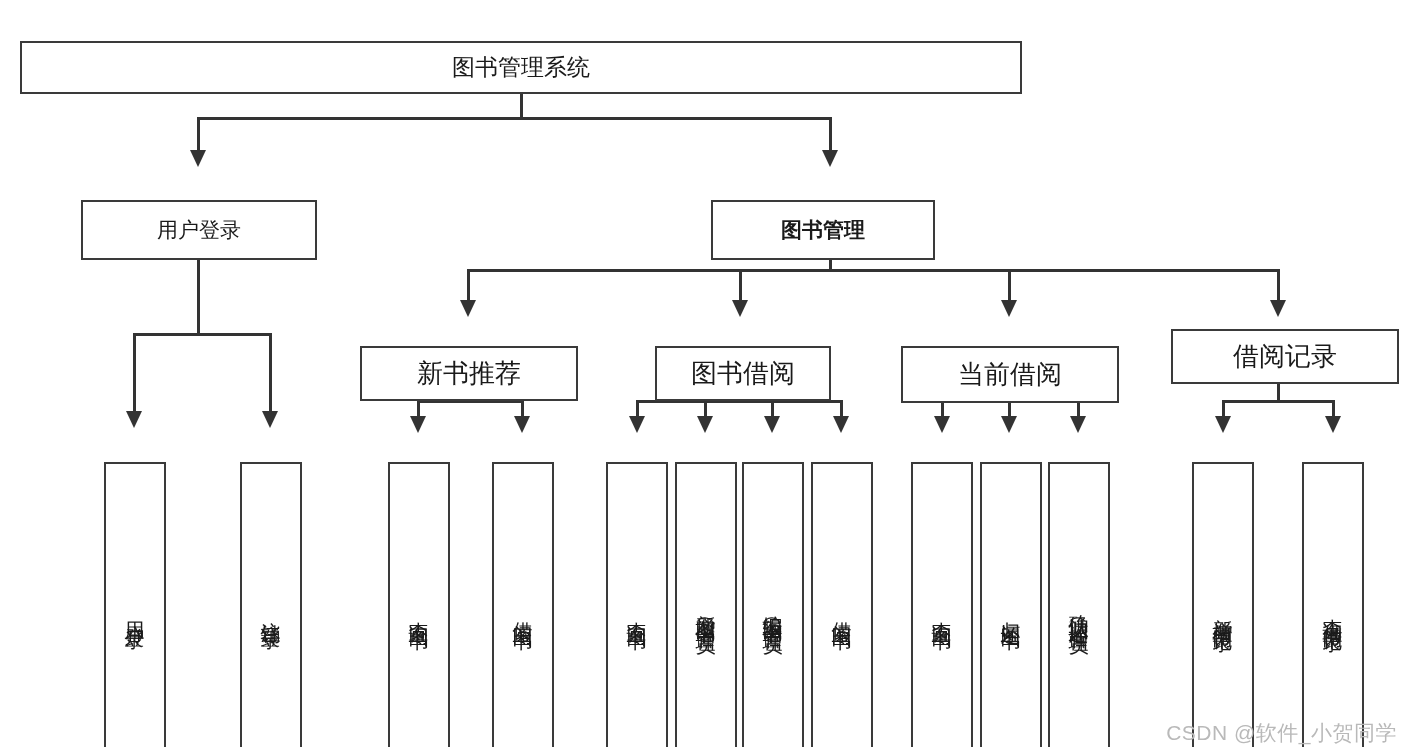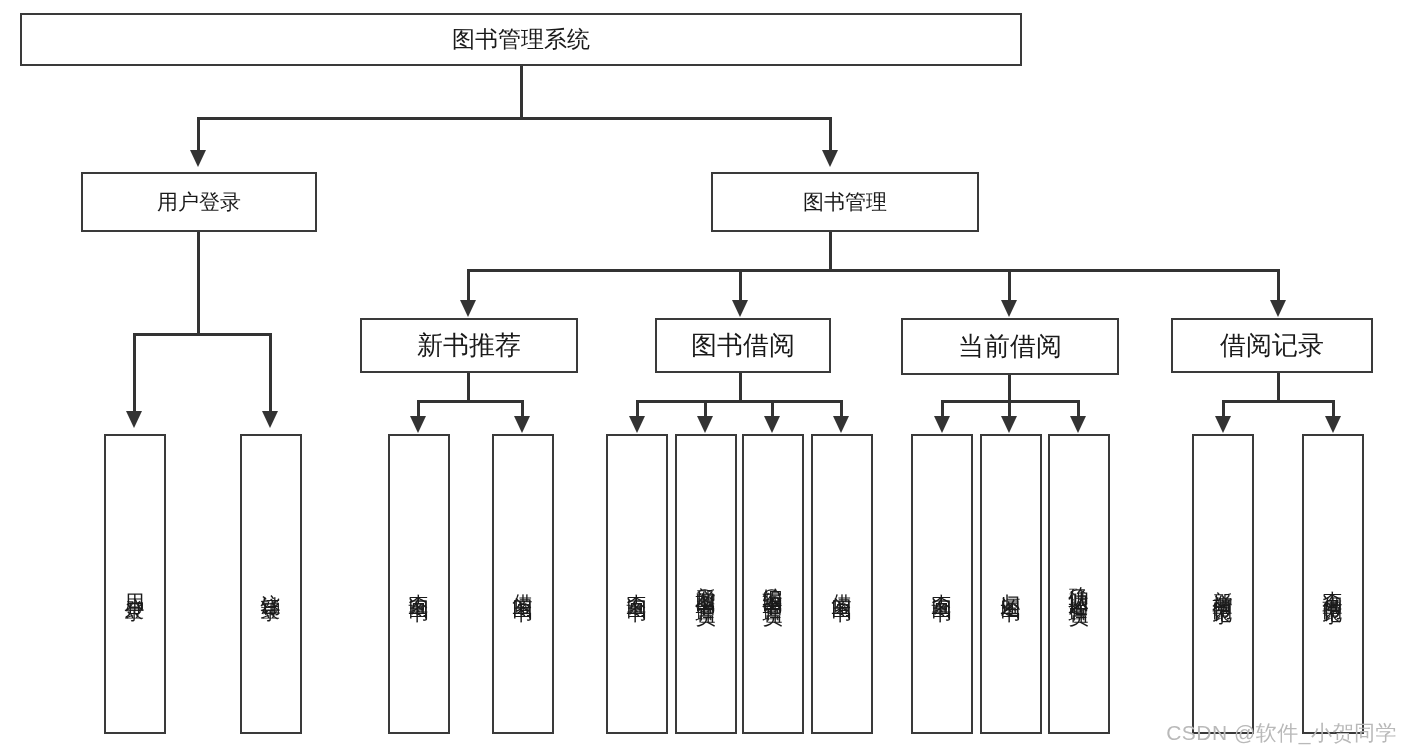--- a/index.html
+++ b/index.html
@@ -23,20 +23,21 @@
     box-sizing: border-box;
     border: 2.5px solid #3a3a3a;
     background: #ffffff;
     color: #1a1a1a;
     display: flex;
     align-items: center;
     justify-content: center;
     text-align: center;
     line-height: 1.12;
     z-index: 3;
+    margin-top: 28px;
   }
   .node.root {
     font-size: 23px;
   }
   .node.lvl1 {
     font-size: 21px;
   }
   .node.lvl2 {
     font-size: 26px;
   }
@@ -106,21 +107,21 @@
 
   <div class="edge vline" style="left:197px; top:117px; width:3px; height:35px;"></div>
   <div class="arrow" style="left:190px; top:150px;"></div>
 
   <div class="edge vline" style="left:829px; top:117px; width:3px; height:35px;"></div>
   <div class="arrow" style="left:822px; top:150px;"></div>
 
   <div class="node lvl1" style="left:81px; top:172px; width:236px; height:60px;">
     <span>用户登录</span>
   </div>
-  <div class="node lvl1" style="left:711px; top:172px; width:268px; height:60px;">
+  <div class="node lvl1" style="left:711px; top:172px; width:224px; height:60px;font-weight:bold;">
     <span>图书管理</span>
   </div>
 
   <div class="edge vline" style="left:197px; top:232px; width:3px; height:104px;"></div>
   <div class="edge hline" style="left:133px; top:333px; width:136px; height:3px;"></div>
   <div class="edge vline" style="left:133px; top:333px; width:3px; height:80px;"></div>
   <div class="arrow" style="left:126px; top:411px;"></div>
   <div class="edge vline" style="left:269px; top:333px; width:3px; height:80px;"></div>
   <div class="arrow" style="left:262px; top:411px;"></div>
 
@@ -137,21 +138,21 @@
 
   <div class="node lvl2" style="left:360px; top:318px; width:218px; height:55px;">
     <span>新书推荐</span>
   </div>
   <div class="node lvl2" style="left:655px; top:318px; width:176px; height:55px;">
     <span>图书借阅</span>
   </div>
   <div class="node lvl2" style="left:901px; top:318px; width:218px; height:57px;">
     <span>当前借阅</span>
   </div>
-  <div class="node lvl2" style="left:1171px; top:318px; width:202px; height:55px;">
+  <div class="node lvl2" style="left:1171px; top:301px; width:228px; height:55px;">
     <span>借阅记录</span>
   </div>
 
   <div class="edge vline" style="left:467px; top:373px; width:3px; height:30px;"></div>
   <div class="edge hline" style="left:417px; top:400px; width:107px; height:3px;"></div>
   <div class="edge vline" style="left:417px; top:400px; width:3px; height:18px;"></div>
   <div class="arrow" style="left:410px; top:416px;"></div>
   <div class="edge vline" style="left:521px; top:400px; width:3px; height:18px;"></div>
   <div class="arrow" style="left:514px; top:416px;"></div>
 

